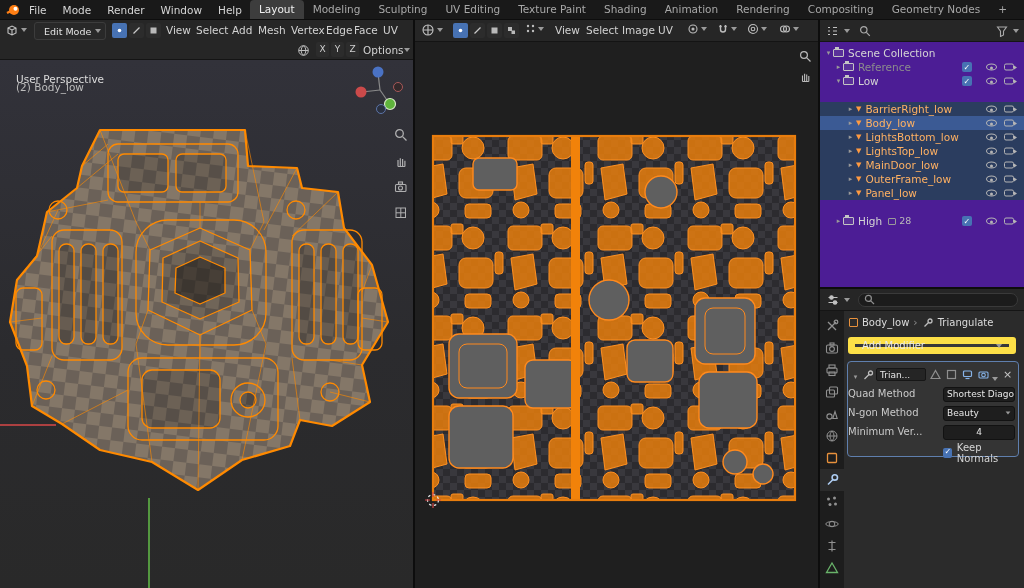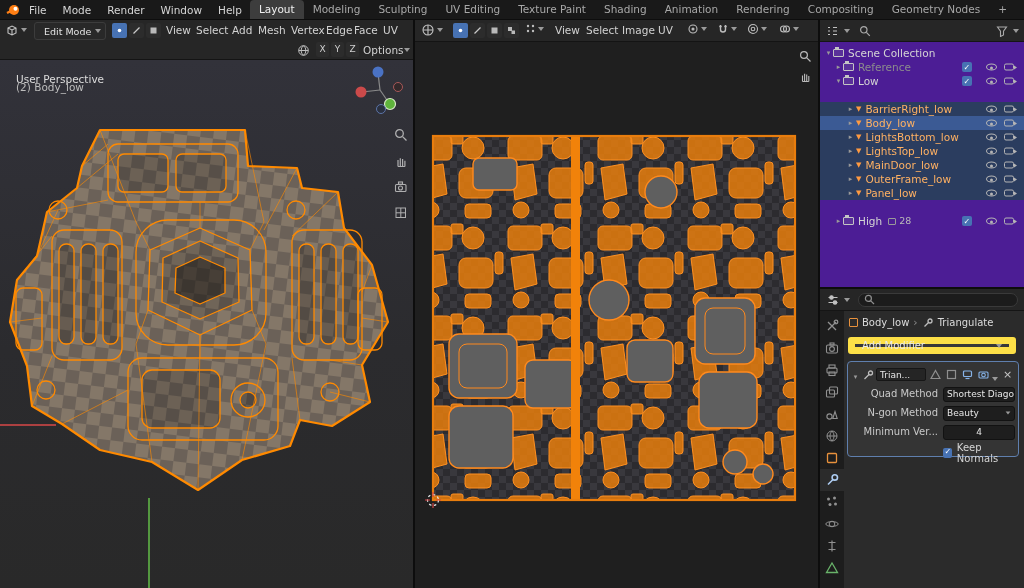--- a/index.html
+++ b/index.html
@@ -69,21 +69,21 @@
 .objico{width:9px;height:9px;border:1.2px solid #e8913c;border-radius:1px}
 .crumbsep::after{content:"›";color:#8d8d8d;font-size:11px}
 #addmod{position:absolute;left:4px;top:26px;width:168px;height:17px;background:#383838;border:7px solid #fde047;border-radius:3px;display:flex;align-items:center;padding:0 7px;font-size:10px;color:#e9e9e9}
 #addmod .cv{margin-left:auto}
 #modpanel{position:absolute;left:3px;top:50px;width:172px;height:96px;background:#343434;border:1px solid #5f7fae;border-radius:4px}
 .mphdr{position:absolute;left:3px;top:2px;right:3px;height:17px;display:flex;align-items:flex-end;gap:2px}
 .namebox{width:50px;height:13px;background:#252525;border:1px solid #161616;border-radius:2px;font-size:9px;color:#e6e6e6;padding:0 3px;line-height:12px;overflow:hidden;white-space:nowrap}
 .mtog{width:14px;height:14px;display:flex;align-items:center;justify-content:center}
 .xclose::after{content:"×";color:#c6c6c6;font-size:11px;margin-left:3px}
 .frow{position:absolute;left:0;width:100%;height:16px}
-.flabel{position:absolute;left:0;width:90px;text-align:right;font-size:10px;color:#c9c9c9;line-height:16px;white-space:nowrap}
+.flabel{position:absolute;left:0;width:90px;text-align:left;font-size:10px;color:#c9c9c9;line-height:16px;white-space:nowrap}
 .fval{position:absolute;left:95px;width:72px;height:15px;top:.5px;background:#1e1e1e;border:1px solid #121212;border-radius:3px;display:flex;align-items:center;font-size:9px;color:#e6e6e6;padding:0 3px;white-space:nowrap;overflow:hidden}
 .fval .cv{margin-left:auto;flex:none;transform:scale(.8)}
 .fval.num{justify-content:center}
 .kn{position:absolute;left:95px;top:1px;display:flex;align-items:center;gap:5px;font-size:10px;color:#d6d6d6}
 </style>
 </head>
 <body>
 
 <div id="topbar">
   <span class="tbicon" style="margin-left:5px">

